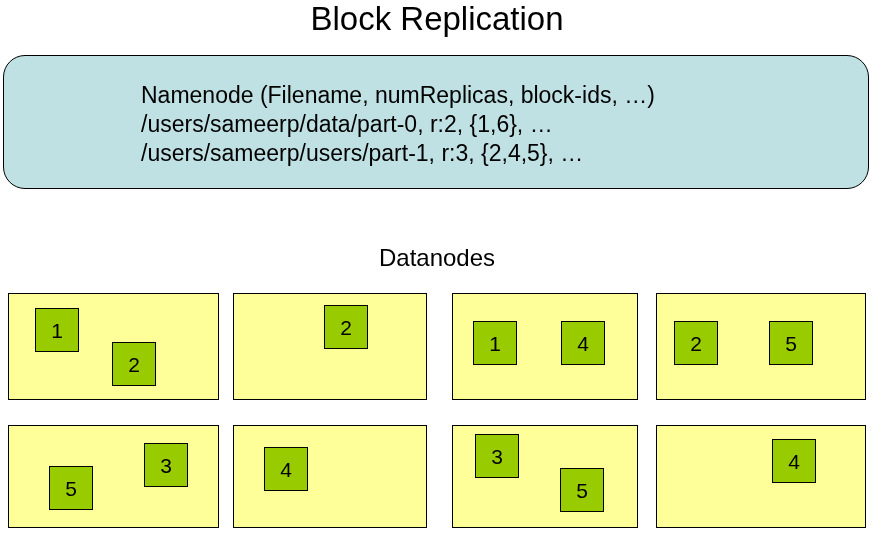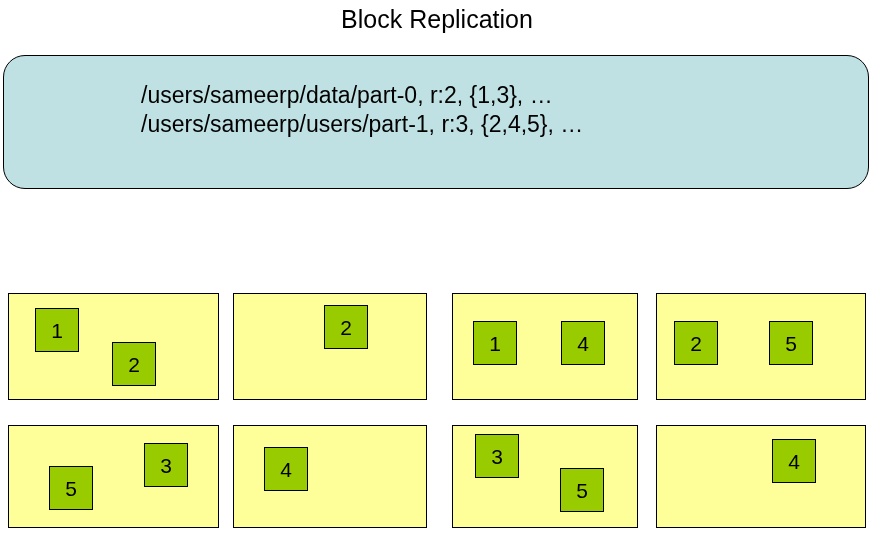--- a/index.html
+++ b/index.html
@@ -24,21 +24,21 @@
     height: 536px;
   }
 
   
   .title {
     position: absolute;
     left: 0;
     top: 4px;
     width: 874px;
     text-align: center;
-    font-size: 25px;
+    font-size: 33px;
     line-height: 30px;
     font-weight: normal;
     letter-spacing: 0px;
     white-space: nowrap;
   }
 
   
   .namenode-box {
     position: absolute;
     left: 3px;
@@ -101,25 +101,27 @@
 </style>
 </head>
 <body>
 
 <div id="diagram-root">
 
   <div class="title">Block Replication</div>
 
   <div class="namenode-box">
     <div class="namenode-text">
-      <span class="namenode-line">/users/sameerp/data/part-0, r:2, {1,3}, …</span>
+      <span class="namenode-line">Namenode (Filename, numReplicas, block-ids, …)</span>
+      <span class="namenode-line">/users/sameerp/data/part-0, r:2, {1,6}, …</span>
       <span class="namenode-line">/users/sameerp/users/part-1, r:3, {2,4,5}, …</span>
     </div>
   </div>
 
+  <div class="datanodes-label">Datanodes</div>
 
   <div id="datanode-layer">
       <div class="datanode" style="left: 8px; top: 293px; width: 211px; height: 107px;">
         <div class="block" style="left: 26px; top: 14px;">1</div>
         <div class="block" style="left: 103px; top: 48px;">2</div>
       </div>
       <div class="datanode" style="left: 233px; top: 293px; width: 194px; height: 107px;">
         <div class="block" style="left: 90px; top: 11px;">2</div>
       </div>
       <div class="datanode" style="left: 452px; top: 293px; width: 186px; height: 107px;">

